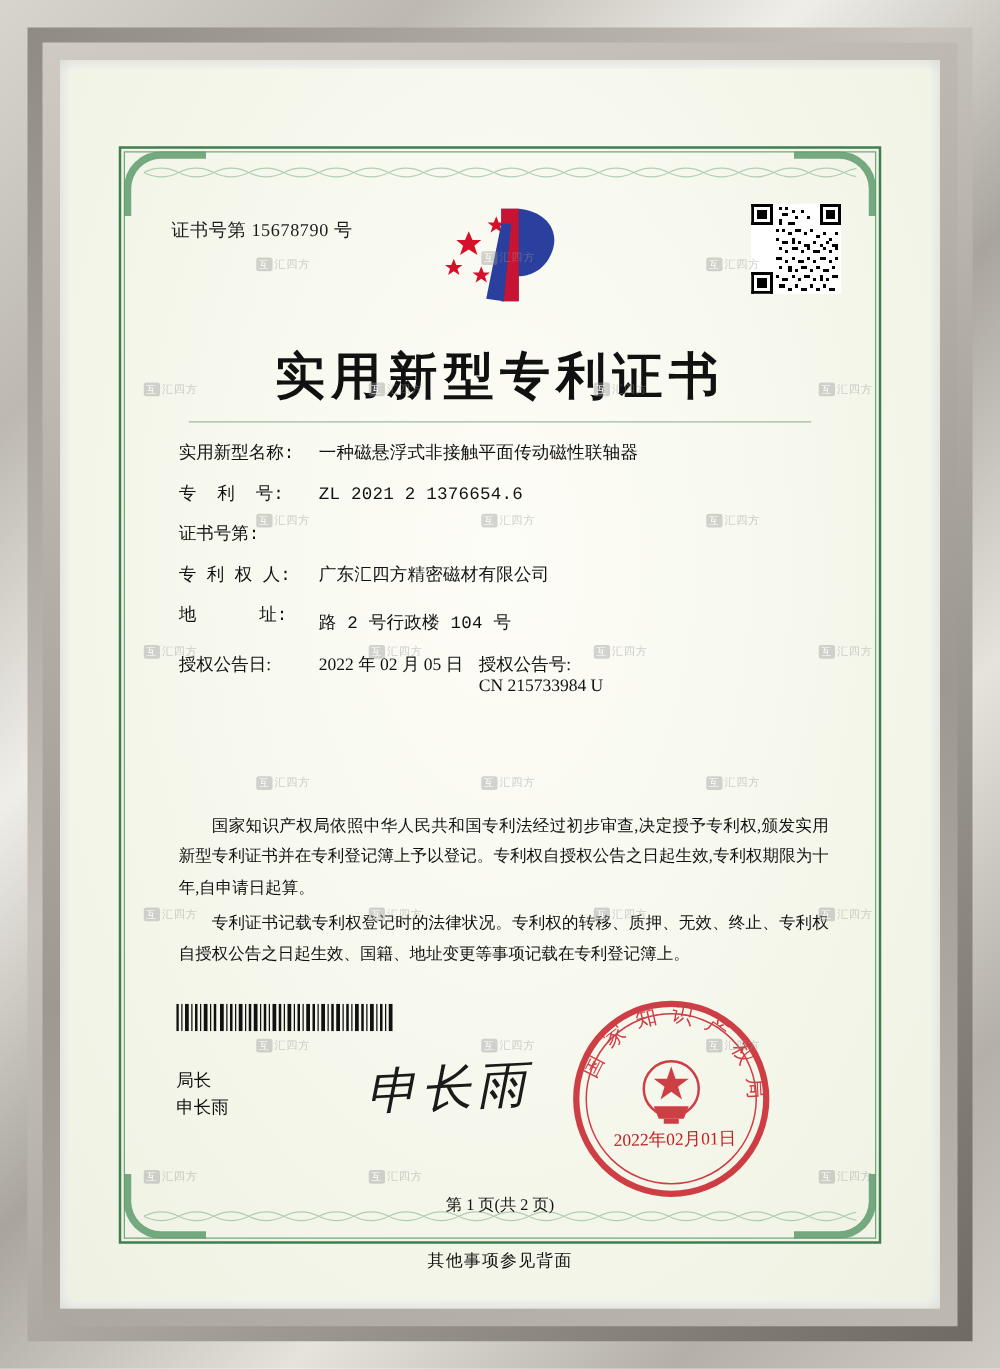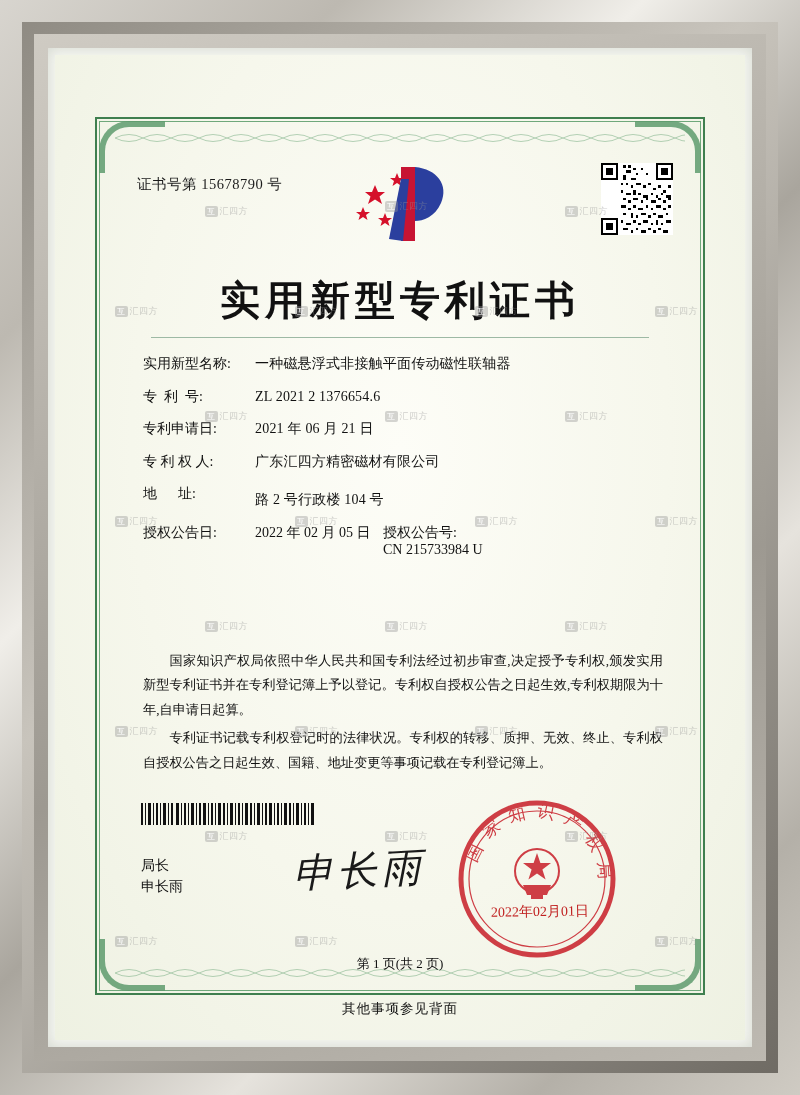--- a/index.html
+++ b/index.html
@@ -137,20 +137,21 @@
     left: 88px; top: 300px;
     width: 520px;
     font-size: 14px;
     color: #111;
     line-height: 1.25;
   }
   .field-row {
     display: flex;
     margin-bottom: 15px;
     align-items: flex-start;
+    font-family: Liberation Mono, monospace;
   }
   .field-label {
     width: 112px;
     flex: 0 0 112px;
     white-space: pre;
     letter-spacing: 0px;
   }
   .field-value {
     flex: 1;
     letter-spacing: .2px;
@@ -407,22 +408,21 @@
     <div class="fields">
       <div class="field-row">
         <div class="field-label">实用新型名称:</div>
         <div class="field-value">一种磁悬浮式非接触平面传动磁性联轴器</div>
       </div>
       <div class="field-row">
         <div class="field-label">专  利  号:</div>
         <div class="field-value">ZL 2021 2 1376654.6</div>
       </div>
       <div class="field-row">
-        <div class="field-label">专利申请日:</div>
-        <div class="field-value">2021 年 06 月 21 日</div>
+        <div class="field-label">证书号第:</div>
       </div>
       <div class="field-row">
         <div class="field-label">专 利 权 人:</div>
         <div class="field-value">广东汇四方精密磁材有限公司</div>
       </div>
       <div class="field-row">
         <div class="field-label">地      址:</div>
         <div class="field-value">
           <span class="second-line">路 2 号行政楼 104 号</span>
         </div>

